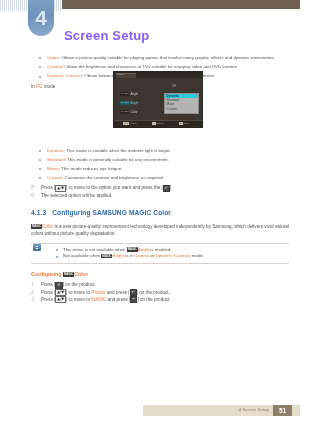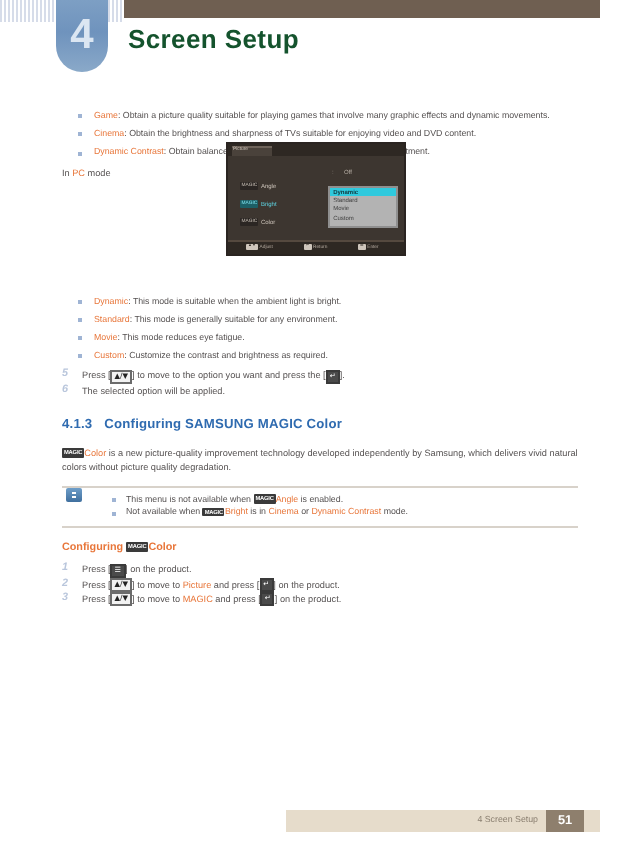--- a/index.html
+++ b/index.html
@@ -22,22 +22,22 @@
   .hdr-tab{
     position:absolute;left:28px;top:0;width:26px;height:36px;
     background:linear-gradient(180deg,#7d9fc4 0%,#6f93bd 45%,#8aa9c9 100%);
     border-bottom-left-radius:13px;border-bottom-right-radius:13px;
   }
   .hdr-num{
     position:absolute;left:28px;top:5px;width:26px;height:26px;
     color:#dbe6f2;font-size:21px;font-weight:700;line-height:26px;text-align:center;
   }
   .hdr-title{
-    position:absolute;left:64px;top:12px;
-    color:#14532d;font-size:13px;font-weight:700;letter-spacing:.2px;
+    position:absolute;left:64px;top:28px;
+    color:#8b5cf6;font-size:13px;font-weight:700;letter-spacing:.2px;
   }
 
   
   .content{position:absolute;left:0;top:46px;width:300px;}
 
   .bullets{margin:0;padding:0;list-style:none;}
   .bul{
     position:relative;padding-left:9px;margin:0 0 3px 0;
     font-size:4.4px;line-height:6.2px;color:#555151;
   }

